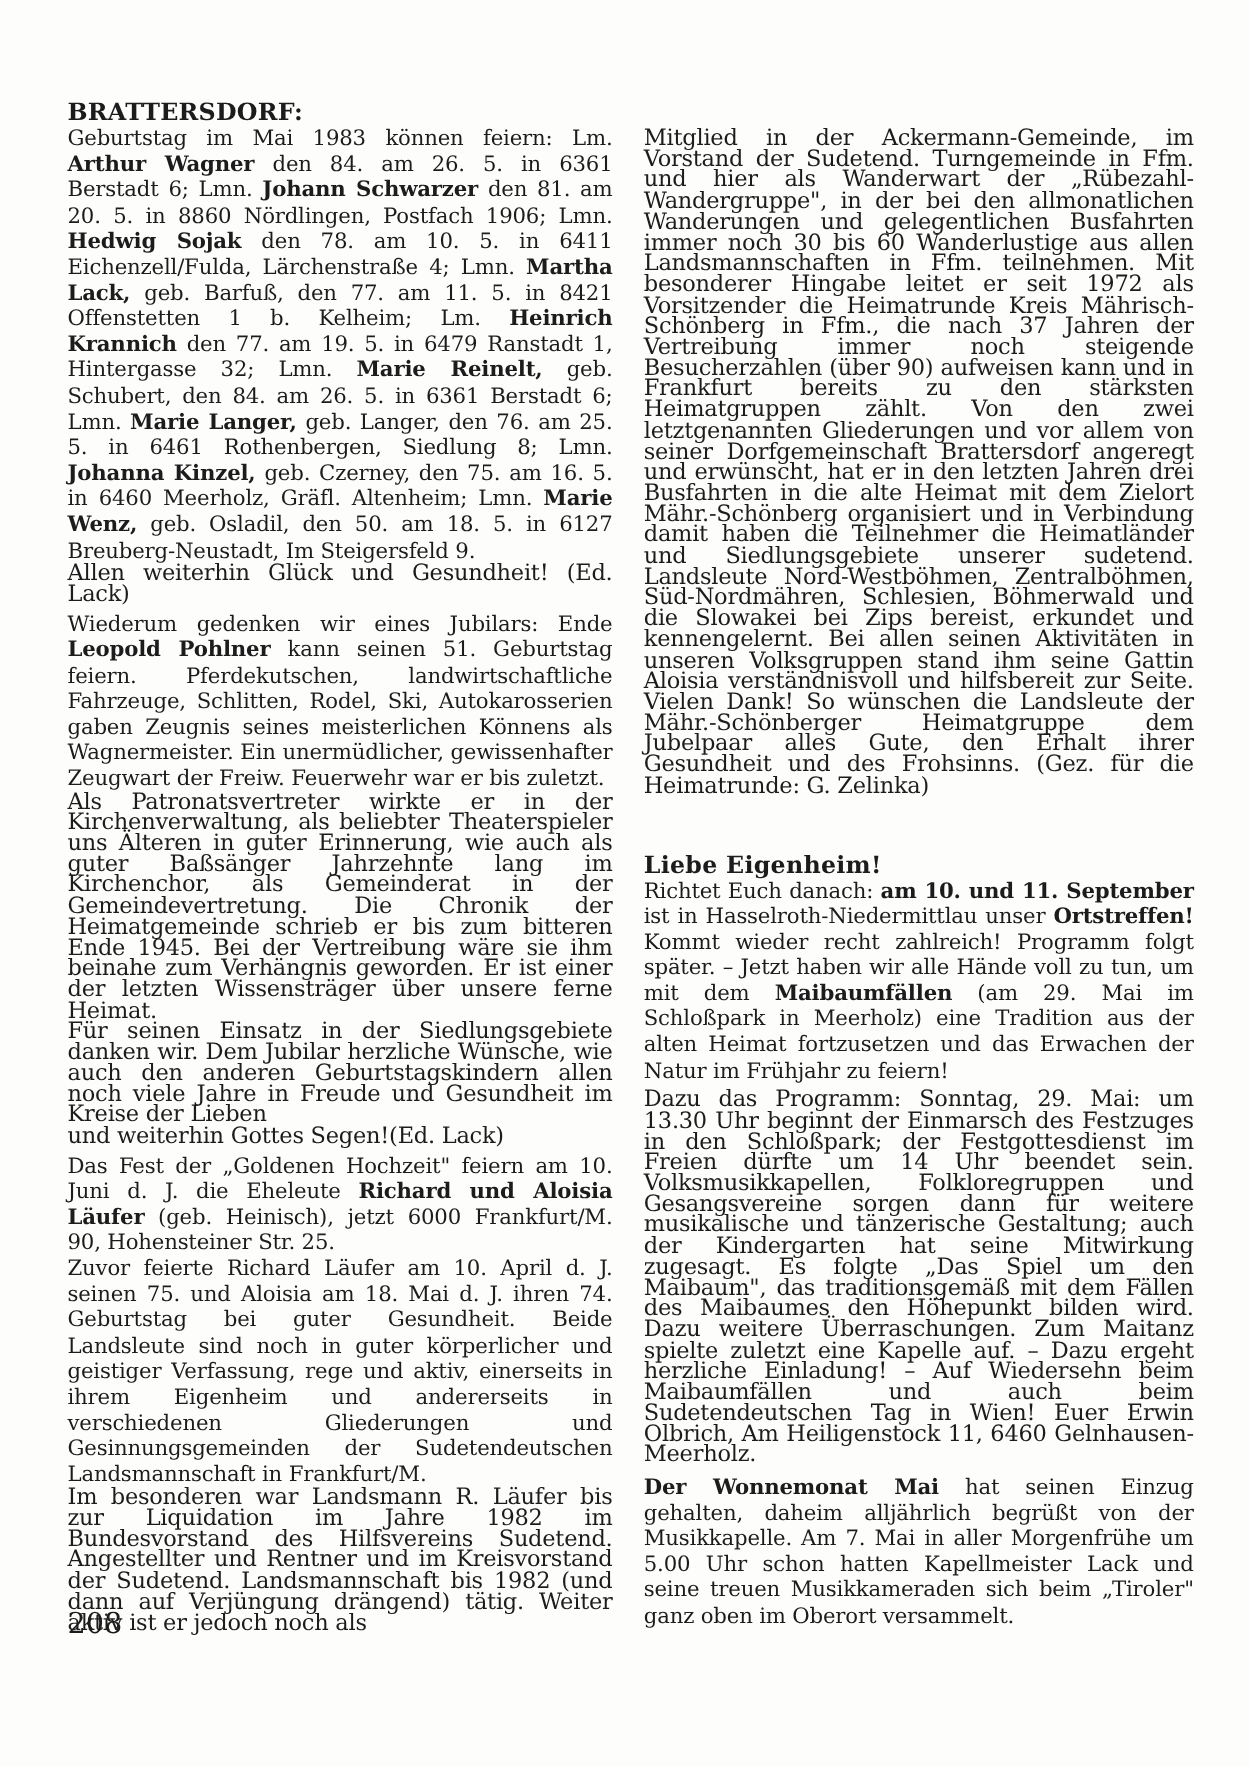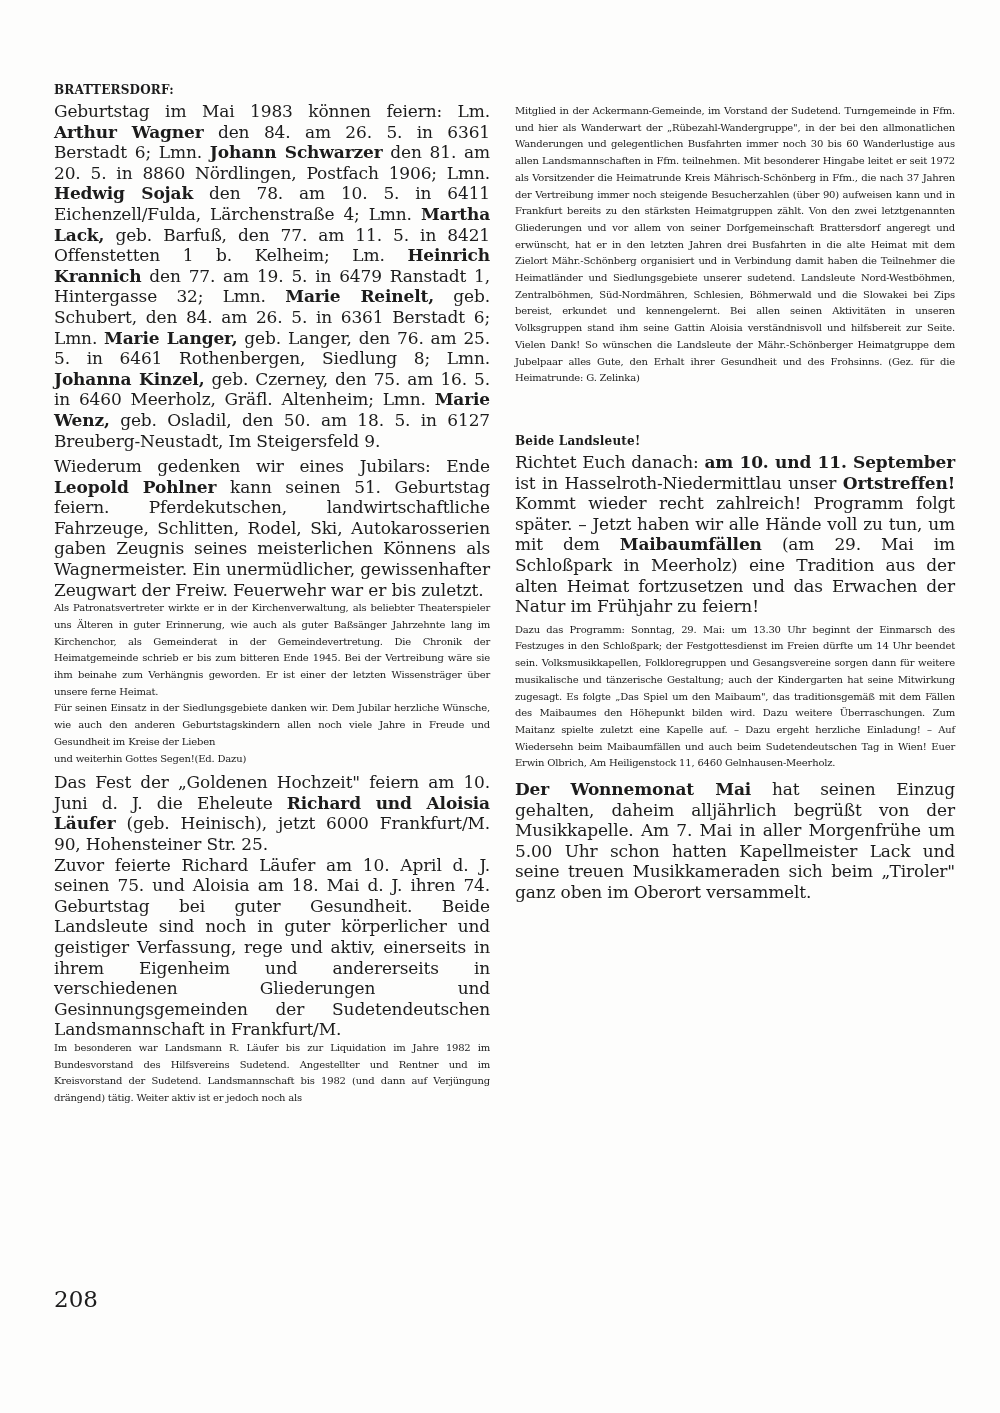--- a/index.html
+++ b/index.html
@@ -9,59 +9,60 @@
     color: #1c1c1c;
     font-family: "DejaVu Serif", "Liberation Serif", serif;
     position: relative;
     overflow: hidden;
   }
   .col { position: absolute; }
   #col-left { left: 54px; top: 80px; width: 436px; }
   #col-right { left: 515px; top: 103px; width: 440px; }
   p { margin: 0; text-align: justify; hyphens: manual; }
   .lg { font-size: 17px; line-height: 20.6px; letter-spacing: -0.15px; }
-  .sm { font-size: 10px; line-height: 16.7px; letter-spacing: -0.2px; }
-  .heading { font-weight: bold; font-size: 12px; line-height: 21px; letter-spacing: 0.2px; }
+  .sm { font-size: 18px; line-height: 16.7px; letter-spacing: -0.2px; }
+  .heading { font-weight: bold; font-size: 19px; line-height: 21px; letter-spacing: 0.2px; }
   b { font-weight: bold; }
   .gap-s { margin-top: 5px; }
   .gap-m { margin-top: 7px; }
   .gap-l { margin-top: 44px; }
   .sig-line { display: flex; }
   #page-number {
     position: absolute; left: 54px; top: 1288px;
     font-size: 23px; line-height: 22px;
   }
 </style>
 </head>
 <body>
 
 <div class="col" id="col-left">
   <div class="heading">BRATTERSDORF:</div>
 
   <p class="lg"><span>Geburtstag im Mai 1983 können feiern: Lm. </span><b>Arthur Wagner</b><span> den 84. am 26. 5. in 6361 Berstadt 6; Lmn. </span><b>Johann Schwarzer</b><span> den 81. am 20. 5. in 8860 Nördlingen, Postfach 1906; Lmn. </span><b>Hedwig Sojak</b><span> den 78. am 10. 5. in 6411 Eichenzell/Fulda, Lärchenstraße 4; Lmn. </span><b>Martha Lack,</b><span> geb. Barfuß, den 77. am 11. 5. in 8421 Offenstetten 1 b. Kelheim; Lm. </span><b>Heinrich Krannich</b><span> den 77. am 19. 5. in 6479 Ranstadt 1, Hintergasse 32; Lmn. </span><b>Marie Reinelt,</b><span> geb. Schubert, den 84. am 26. 5. in 6361 Berstadt 6; Lmn. </span><b>Marie Langer,</b><span> geb. Langer, den 76. am 25. 5. in 6461 Rothenbergen, Siedlung 8; Lmn. </span><b>Johanna Kinzel,</b><span> geb. Czerney, den 75. am 16. 5. in 6460 Meerholz, Gräfl. Altenheim; Lmn. </span><b>Marie Wenz,</b><span> geb. Osladil, den 50. am 18. 5. in 6127 Breuberg-Neustadt, Im Steigersfeld 9.</span></p>
 
+  <p class="sm">Allen weiterhin Glück und Gesundheit! (Ed. Lack)</p>
 
   <p class="lg gap-s"><span>Wiederum gedenken wir eines Jubilars: Ende </span><b>Leopold Pohlner</b><span> kann seinen 51. Geburtstag feiern. Pferdekutschen, landwirtschaftliche Fahrzeuge, Schlitten, Rodel, Ski, Autokarosserien gaben Zeugnis seines meisterlichen Könnens als Wagnermeister. Ein unermüdlicher, gewissenhafter Zeugwart der Freiw. Feuerwehr war er bis zuletzt.</span></p>
 
   <p class="sm">Als Patronatsvertreter wirkte er in der Kirchenverwaltung, als beliebter Theaterspieler uns Älteren in guter Erinnerung, wie auch als guter Baßsänger Jahrzehnte lang im Kirchenchor, als Gemeinderat in der Gemeindevertretung. Die Chronik der Heimatgemeinde schrieb er bis zum bitteren Ende 1945. Bei der Vertreibung wäre sie ihm beinahe zum Verhängnis geworden. Er ist einer der letzten Wissensträger über unsere ferne Heimat.</p>
   <p class="sm">Für seinen Einsatz in der Siedlungsgebiete danken wir. Dem Jubilar herzliche Wünsche, wie auch den anderen Geburtstagskindern allen noch viele Jahre in Freude und Gesundheit im Kreise der Lieben</p>
   <div class="sm sig-line">
     <span>und weiterhin Gottes Segen!</span>
-    <span>(Ed. Dazu)</span>
+    <span>(Ed. Lack)</span>
   </div>
 
   <p class="lg gap-s"><span>Das Fest der „Goldenen Hochzeit" feiern am 10. Juni d. J. die Eheleute </span><b>Richard und Aloisia Läufer</b><span> (geb. Heinisch), jetzt 6000 Frankfurt/M. 90, Hohensteiner Str. 25.</span></p>
   <p class="lg">Zuvor feierte Richard Läufer am 10. April d. J. seinen 75. und Aloisia am 18. Mai d. J. ihren 74. Geburtstag bei guter Gesundheit. Beide Landsleute sind noch in guter körperlicher und geistiger Verfassung, rege und aktiv, einerseits in ihrem Eigenheim und andererseits in verschiedenen Gliederungen und Gesinnungsgemeinden der Sudetendeutschen Landsmannschaft in Frankfurt/M.</p>
   <p class="sm">Im besonderen war Landsmann R. Läufer bis zur Liquidation im Jahre 1982 im Bundesvorstand des Hilfsvereins Sudetend. Angestellter und Rentner und im Kreisvorstand der Sudetend. Landsmannschaft bis 1982 (und dann auf Verjüngung drängend) tätig. Weiter aktiv ist er jedoch noch als</p>
 </div>
 
 <div class="col" id="col-right">
   <p class="sm">Mitglied in der Ackermann-Gemeinde, im Vorstand der Sudetend. Turngemeinde in Ffm. und hier als Wanderwart der „Rübezahl-Wandergruppe", in der bei den allmonatlichen Wanderungen und gelegentlichen Busfahrten immer noch 30 bis 60 Wanderlustige aus allen Landsmannschaften in Ffm. teilnehmen. Mit besonderer Hingabe leitet er seit 1972 als Vorsitzender die Heimatrunde Kreis Mährisch-Schönberg in Ffm., die nach 37 Jahren der Vertreibung immer noch steigende Besucherzahlen (über 90) aufweisen kann und in Frankfurt bereits zu den stärksten Heimatgruppen zählt. Von den zwei letztgenannten Gliederungen und vor allem von seiner Dorfgemeinschaft Brattersdorf angeregt und erwünscht, hat er in den letzten Jahren drei Busfahrten in die alte Heimat mit dem Zielort Mähr.-Schönberg organisiert und in Verbindung damit haben die Teilnehmer die Heimatländer und Siedlungsgebiete unserer sudetend. Landsleute Nord-Westböhmen, Zentralböhmen, Süd-Nordmähren, Schlesien, Böhmerwald und die Slowakei bei Zips bereist, erkundet und kennengelernt. Bei allen seinen Aktivitäten in unseren Volksgruppen stand ihm seine Gattin Aloisia verständnisvoll und hilfsbereit zur Seite. Vielen Dank! So wünschen die Landsleute der Mähr.-Schönberger Heimatgruppe dem Jubelpaar alles Gute, den Erhalt ihrer Gesundheit und des Frohsinns. (Gez. für die Heimatrunde: G. Zelinka)</p>
 
-  <div class="heading gap-l">Beide Landsleute!</div>
+  <div class="heading gap-l">Liebe Eigenheim!</div>
   <p class="lg"><span>Richtet Euch danach: </span><b>am 10. und 11. September</b><span> ist in Hasselroth-Niedermittlau unser </span><b>Ortstreffen!</b><span> Kommt wieder recht zahlreich! Programm folgt später. – Jetzt haben wir alle Hände voll zu tun, um mit dem </span><b>Maibaumfällen</b><span> (am 29. Mai im Schloßpark in Meerholz) eine Tradition aus der alten Heimat fortzusetzen und das Erwachen der Natur im Frühjahr zu feiern!</span></p>
 
   <p class="sm gap-s">Dazu das Programm: Sonntag, 29. Mai: um 13.30 Uhr beginnt der Einmarsch des Festzuges in den Schloßpark; der Festgottesdienst im Freien dürfte um 14 Uhr beendet sein. Volksmusikkapellen, Folkloregruppen und Gesangsvereine sorgen dann für weitere musikalische und tänzerische Gestaltung; auch der Kindergarten hat seine Mitwirkung zugesagt. Es folgte „Das Spiel um den Maibaum", das traditionsgemäß mit dem Fällen des Maibaumes den Höhepunkt bilden wird. Dazu weitere Überraschungen. Zum Maitanz spielte zuletzt eine Kapelle auf. – Dazu ergeht herzliche Einladung! – Auf Wiedersehn beim Maibaumfällen und auch beim Sudetendeutschen Tag in Wien! Euer Erwin Olbrich, Am Heiligenstock 11, 6460 Gelnhausen-Meerholz.</p>
 
   <p class="lg gap-m"><b>Der Wonnemonat Mai</b><span> hat seinen Einzug gehalten, daheim alljährlich begrüßt von der Musikkapelle. Am 7. Mai in aller Morgenfrühe um 5.00 Uhr schon hatten Kapellmeister Lack und seine treuen Musikkameraden sich beim „Tiroler" ganz oben im Oberort versammelt.</span></p>
 </div>
 
 <div id="page-number">208</div>
 
 </body></html>

